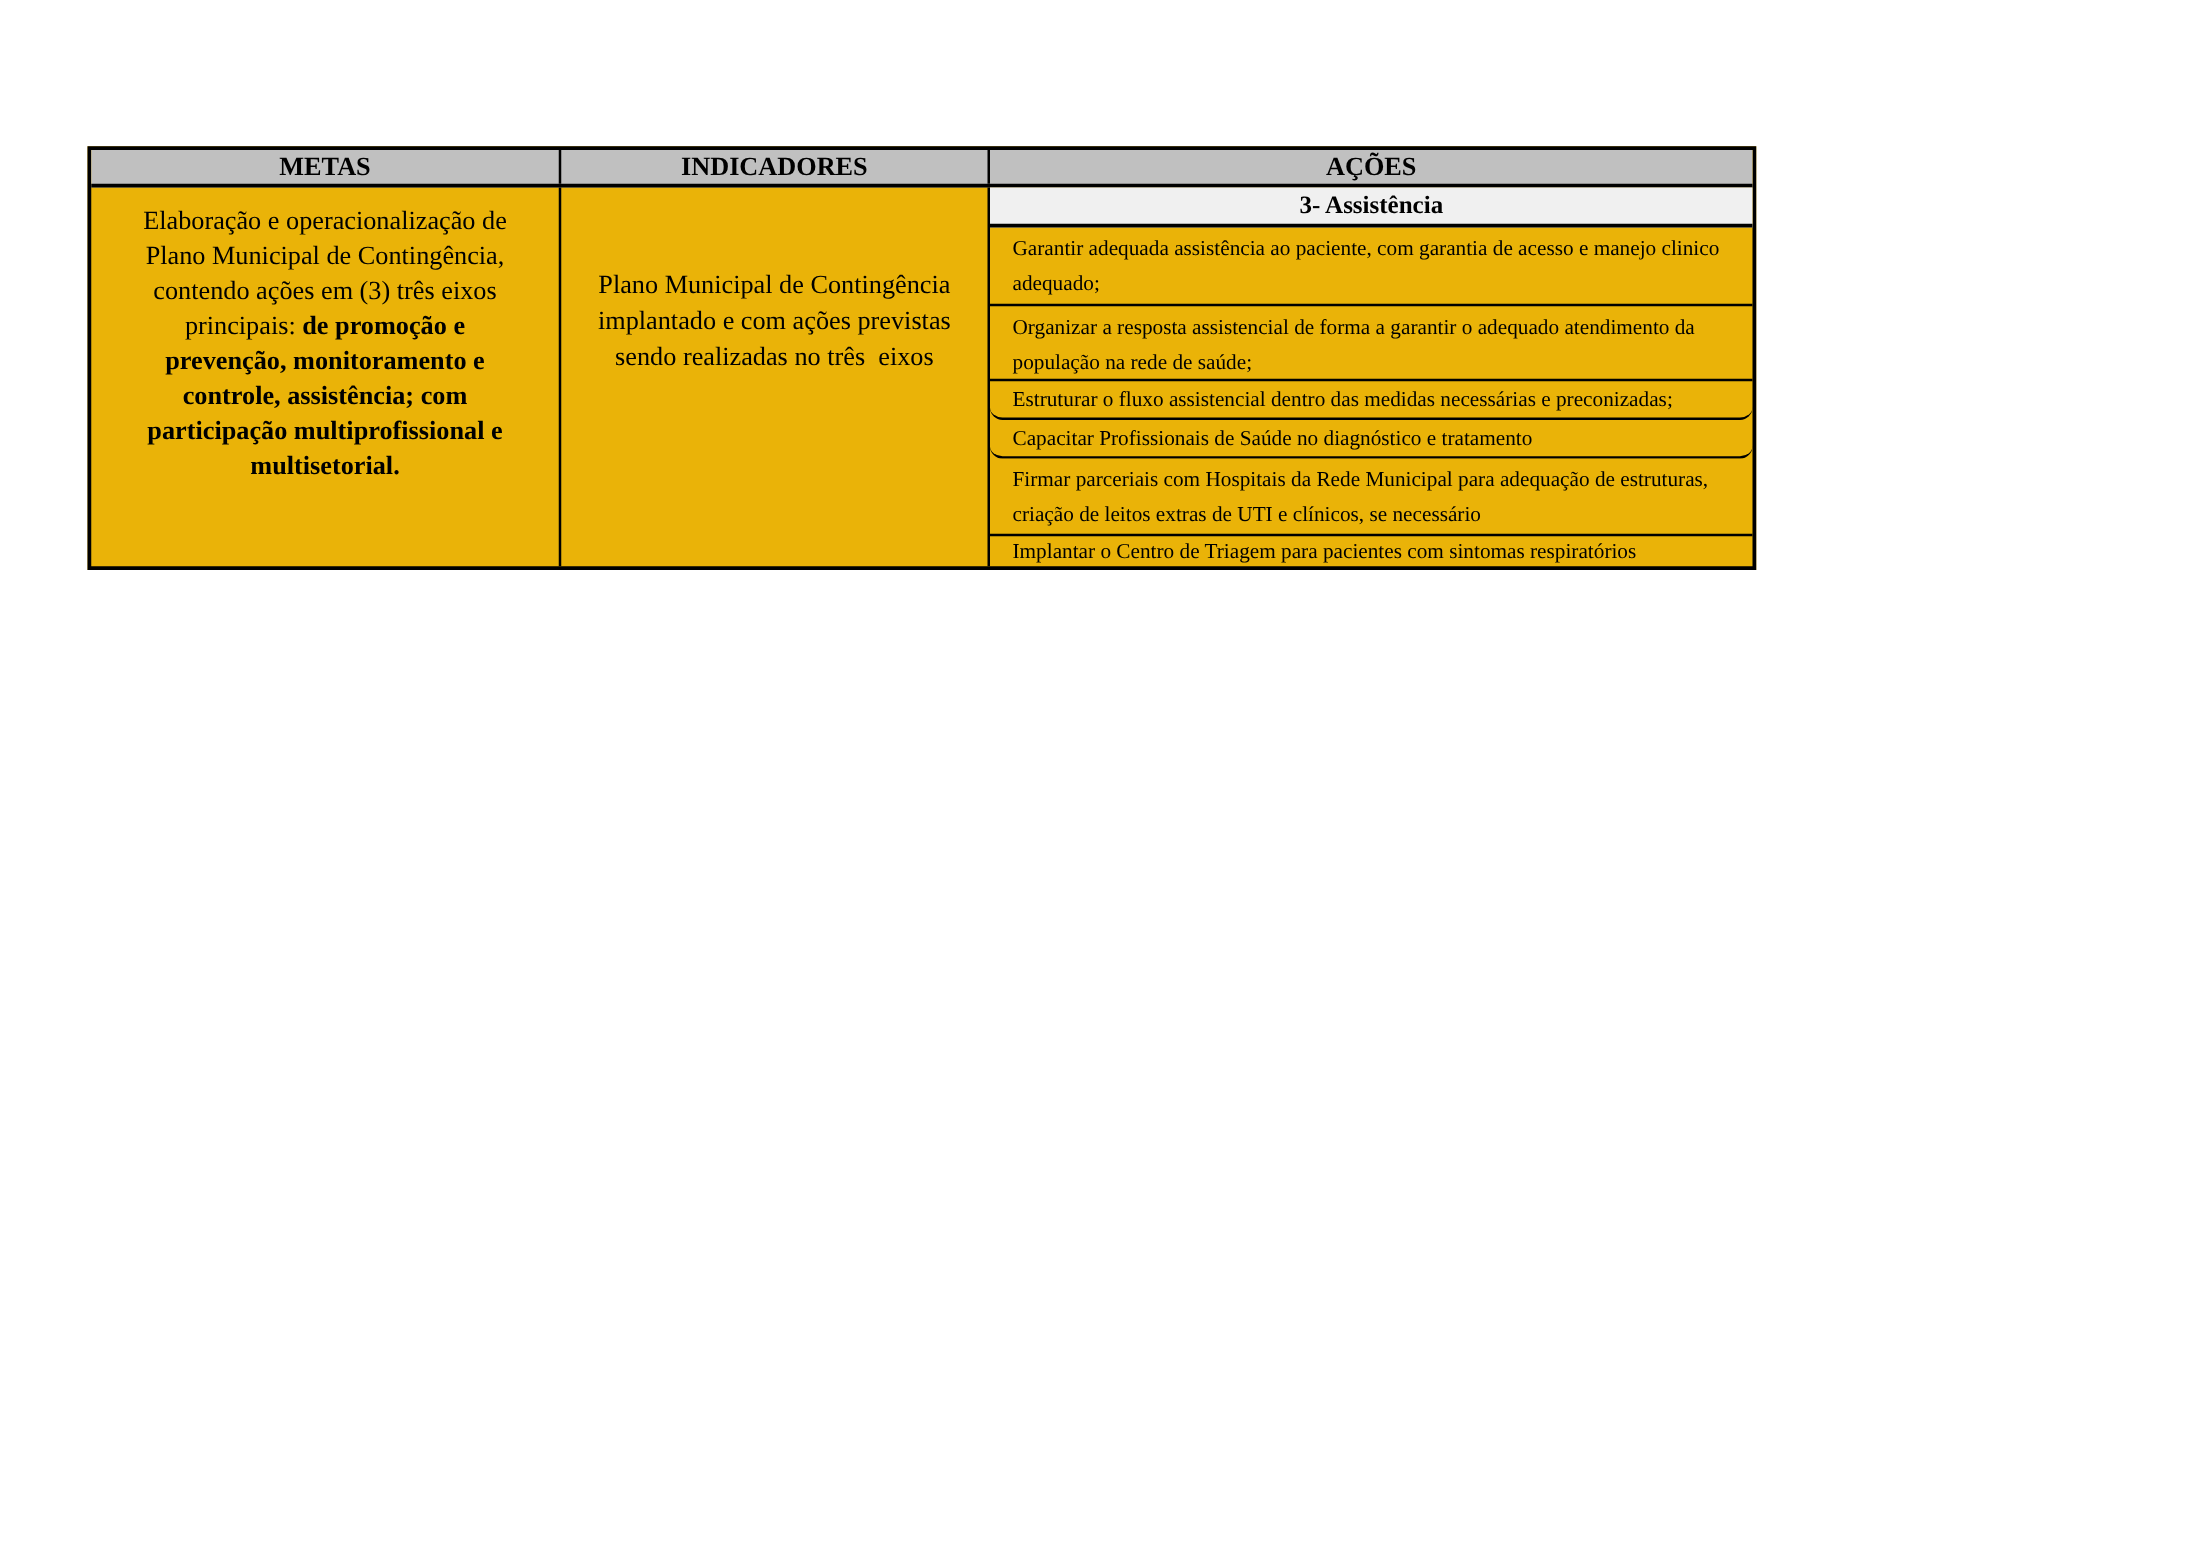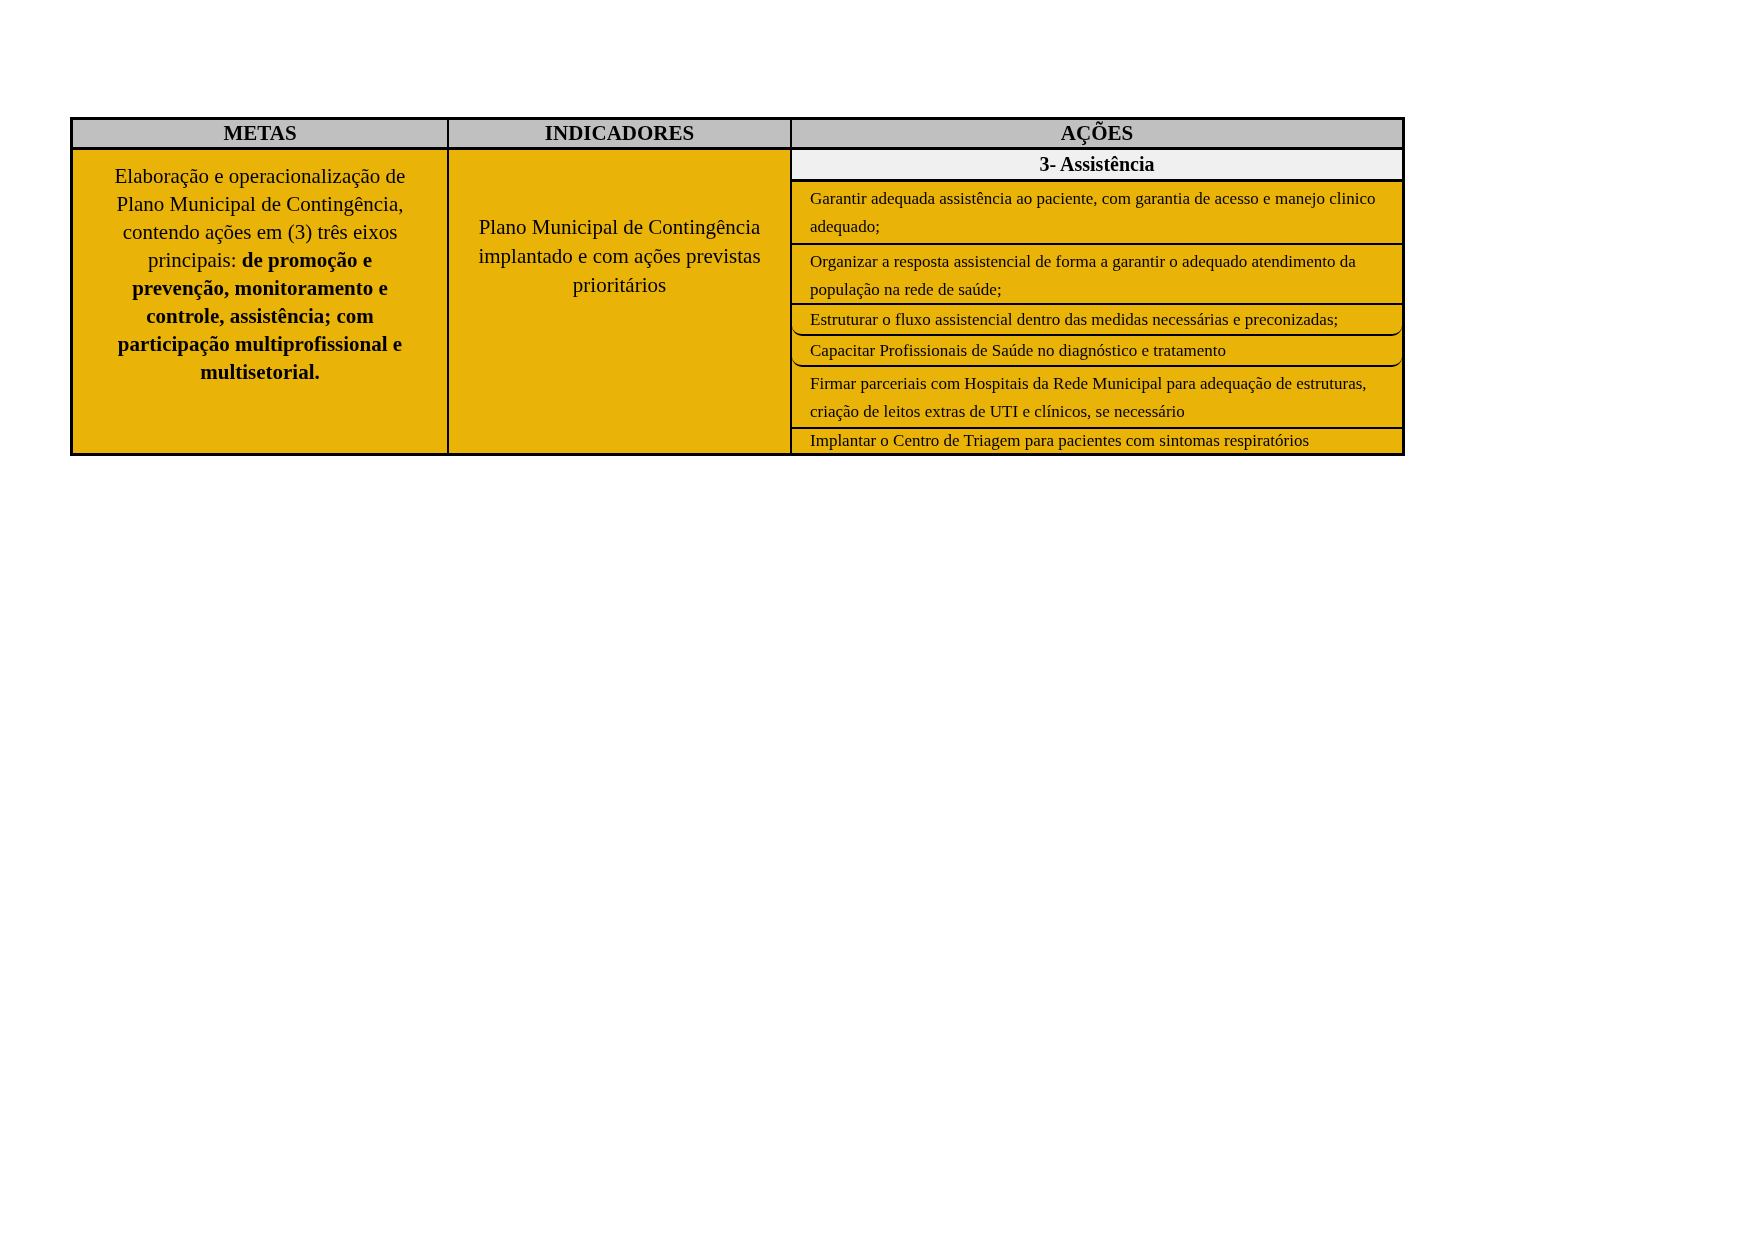--- a/index.html
+++ b/index.html
@@ -99,21 +99,21 @@
       <div class="line"><span>principais: </span><span class="bold">de promoção e</span></div>
       <div class="line bold">prevenção, monitoramento e</div>
       <div class="line bold">controle, assistência; com</div>
       <div class="line bold">participação multiprofissional e</div>
       <div class="line bold">multisetorial.</div>
     </div>
 
     <div class="cell-indicadores">
       <div class="line">Plano Municipal de Contingência</div>
       <div class="line">implantado e com ações previstas</div>
-      <div class="line">prioritários</div>
+      <div class="line keep-space">sendo realizadas no três  eixos</div>
     </div>
 
     <div class="col-acoes">
       <div class="sub-header">3- Assistência</div>
 
       <div class="arow two h63">
         <div class="line">Garantir adequada assistência ao paciente, com garantia de acesso e manejo clinico</div>
         <div class="line">adequado;</div>
       </div>
 

